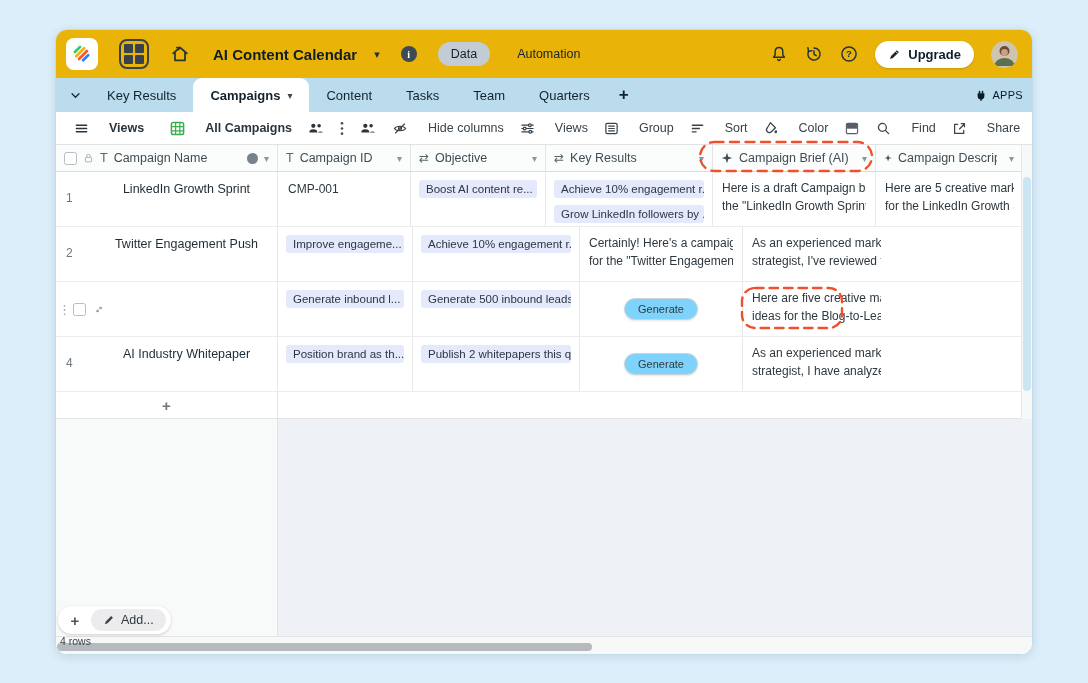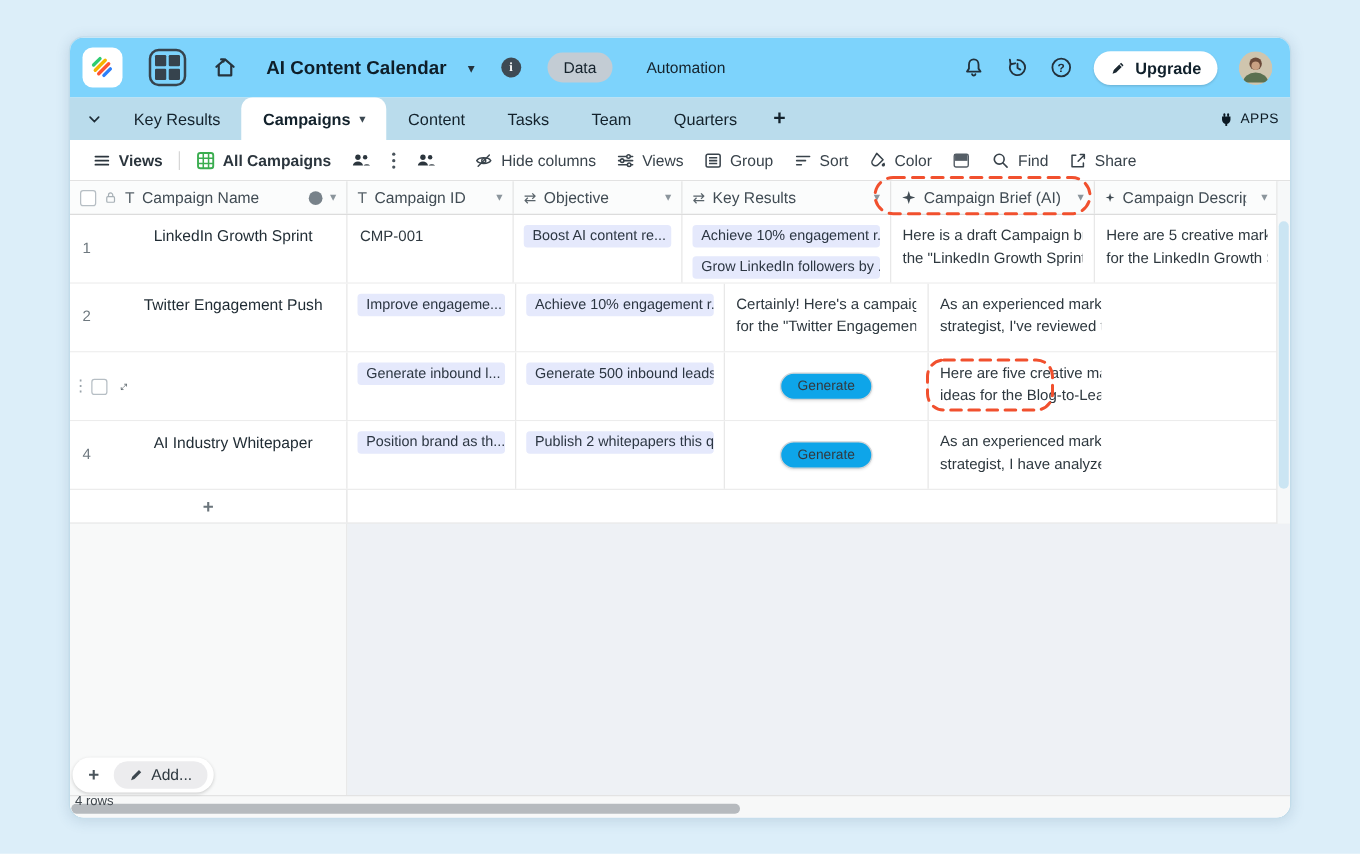--- a/index.html
+++ b/index.html
@@ -11,21 +11,21 @@
     color:#222;
   }
   .window {
     position:absolute; left:55px; top:29px; width:978px; height:626px;
     border-radius:12px; background:#fff; overflow:hidden;
     border:1px solid #c2dcea;
     box-shadow:0 2px 10px rgba(50,90,120,.15);
     display:flex; flex-direction:column;
   }
   
-  .topbar { height:48px; flex:0 0 48px; background:#7dd3fc; display:flex; align-items:center; padding:0 14px 0 10px; gap:21px; }
+  .topbar { height:48px; flex:0 0 48px; background:#eab308; display:flex; align-items:center; padding:0 14px 0 10px; gap:21px; }
   .logo-tile { width:32px; height:32px; background:#fff; border-radius:8px; display:flex; align-items:center; justify-content:center; }
   .grid-btn { width:30px; height:30px; border:2px solid #36434d; border-radius:8px; display:grid; grid-template-columns:9px 9px; grid-template-rows:9px 9px; gap:2px; place-content:center; }
   .grid-btn span { background:#36434d; border-radius:1px; }
   .tb-icon { display:flex; align-items:center; color:#24323c; }
   .title { font-size:15px; font-weight:bold; color:#0e1e29; margin-left:2px; white-space:nowrap; }
   .title-chev { font-size:11px; color:#24323c; margin-left:-4px; }
   .info-dot { width:16px; height:16px; border-radius:50%; background:#3e4a54; color:#fff; font-size:10px; font-weight:bold; display:flex; align-items:center; justify-content:center; font-family:"Liberation Serif",serif; }
   .mode-pill { background:#c3ccd4; border-radius:14px; padding:5px 13px; font-size:12.5px; color:#14222c; }
   .mode-plain { font-size:12.5px; color:#14222c; margin-left:6px; }
   .topbar-right { margin-left:auto; display:flex; align-items:center; gap:17px; }
@@ -34,21 +34,21 @@
   
   .tabbar { height:34px; flex:0 0 34px; background:#badcec; display:flex; align-items:stretch; position:relative; padding-left:4px; }
   .tab-collapse { width:30px; display:flex; align-items:center; justify-content:center; color:#1d2c36; }
   .tab { display:flex; align-items:center; padding:0 17px; font-size:13px; color:#13222c; white-space:nowrap; }
   .tab.active { background:#fff; border-radius:9px 9px 0 0; font-weight:bold; gap:7px; }
   .tab.add { font-size:17px; padding:0 12px; font-weight:bold; }
   .tab .tchev { font-size:10px; color:#3a4750; font-weight:normal; }
   .apps { position:absolute; right:0; top:0; bottom:0; display:flex; align-items:center; gap:5px; padding:0 9px; font-size:11px; font-weight:normal; letter-spacing:.3px; color:#0c1a24; }
   
   .toolbar { height:33px; flex:0 0 33px; background:#fff; border-bottom:1px solid #e2e2e2; display:flex; align-items:center; padding:0 10px; font-size:12.5px; color:#39434b; }
-  .tbi { display:flex; align-items:flex-end; gap:6px; padding:0 8px; white-space:nowrap; }
+  .tbi { display:flex; align-items:center; gap:20px; padding:0 8px; white-space:nowrap; }
   .tbi svg { flex:0 0 auto; }
   .tbi.bold { font-weight:bold; color:#2b353d; }
   .tb-sep { width:1px; height:15px; background:#d7d7d7; margin:0 5px; }
   
   .gridwrap { flex:1; position:relative; background:#fff; display:flex; flex-direction:column; }
   .t-head { display:flex; height:27px; flex:0 0 27px; background:#fbfcfc; border-bottom:1px solid #dcdcdc; font-size:12.5px; color:#414c54; }
   .h-cell { display:flex; align-items:center; gap:6px; padding:0 8px; border-right:1px solid #e4e4e4; overflow:hidden; white-space:nowrap; }
   .h-cell .sp { flex:1; }
   .f-ticon { font-size:12.5px; color:#5a646b; font-weight:normal; }
   .f-licon { font-size:12px; color:#5a646b; }
@@ -62,21 +62,21 @@
   .gutter.hover { display:flex; align-items:center; padding:0 0 0 2px; gap:3px; color:#8b959c; }
   .dragdots { font-size:13px; letter-spacing:-1px; color:#9aa4ab; }
   .namebox { flex:1; text-align:center; padding:10px 6px 0 0; font-size:12.5px; color:#1f2b33; white-space:nowrap; overflow:hidden; }
   .idtext { padding:10px 10px 0; white-space:nowrap; }
   .pill { display:inline-block; background:#e5e9fc; border-radius:3px; padding:3px 7px; font-size:11.5px; color:#2c3642; white-space:nowrap; max-width:100%; overflow:hidden; }
   .pillwrap { padding:8px; }
   .pillstack { padding:8px; display:flex; flex-direction:column; align-items:flex-start; gap:7px; }
   .txtlines { padding:8px 9px 0; }
   .txtlines div { line-height:17.5px; white-space:nowrap; overflow:hidden; }
   .cell.center { display:flex; align-items:center; justify-content:center; }
-  .gen-btn { background:#0ea5e9; border:1px solid #cfd3d6; border-radius:11px; padding:4px 13px; font-size:11px; color:#33393e; box-shadow:0 1px 2px rgba(0,0,0,.1); font-family:inherit;text-align:center; }
+  .gen-btn { background:#7dd3fc; border:1px solid #cfd3d6; border-radius:11px; padding:4px 13px; font-size:11px; color:#33393e; box-shadow:0 1px 2px rgba(0,0,0,.1); font-family:inherit;text-align:center; }
   .addrow { display:flex; height:27px; flex:0 0 27px; background:#fff; border-bottom:1px solid #e4e4e4; }
   .addrow .left { width:222px; flex:0 0 222px; border-right:1px solid #e4e4e4; display:flex; align-items:center; justify-content:center; color:#6b757c; font-size:15px; font-weight:bold; }
   .below { flex:1; display:flex; }
   .below .bl { width:222px; flex:0 0 222px; background:#f8f9f9; border-right:1px solid #e3e3e3; }
   .below .br { flex:1; background:#eef1f5; }
   .footer-strip { height:18px; flex:0 0 18px; background:#f7f8f8; border-top:1px solid #e3e3e3; }
   
   .vscroll { position:absolute; right:0; top:0; width:11px; height:274px; background:#f6f8f9; border-left:1px solid #e7e7e7; }
   .vthumb { position:absolute; left:1px; top:32px; width:8px; height:214px; background:#cbe5f3; border-radius:4px; }
   .hthumb { position:absolute; left:1px; bottom:3px; width:535px; height:8px; background:#b6babe; border-radius:4px; z-index:4; }

